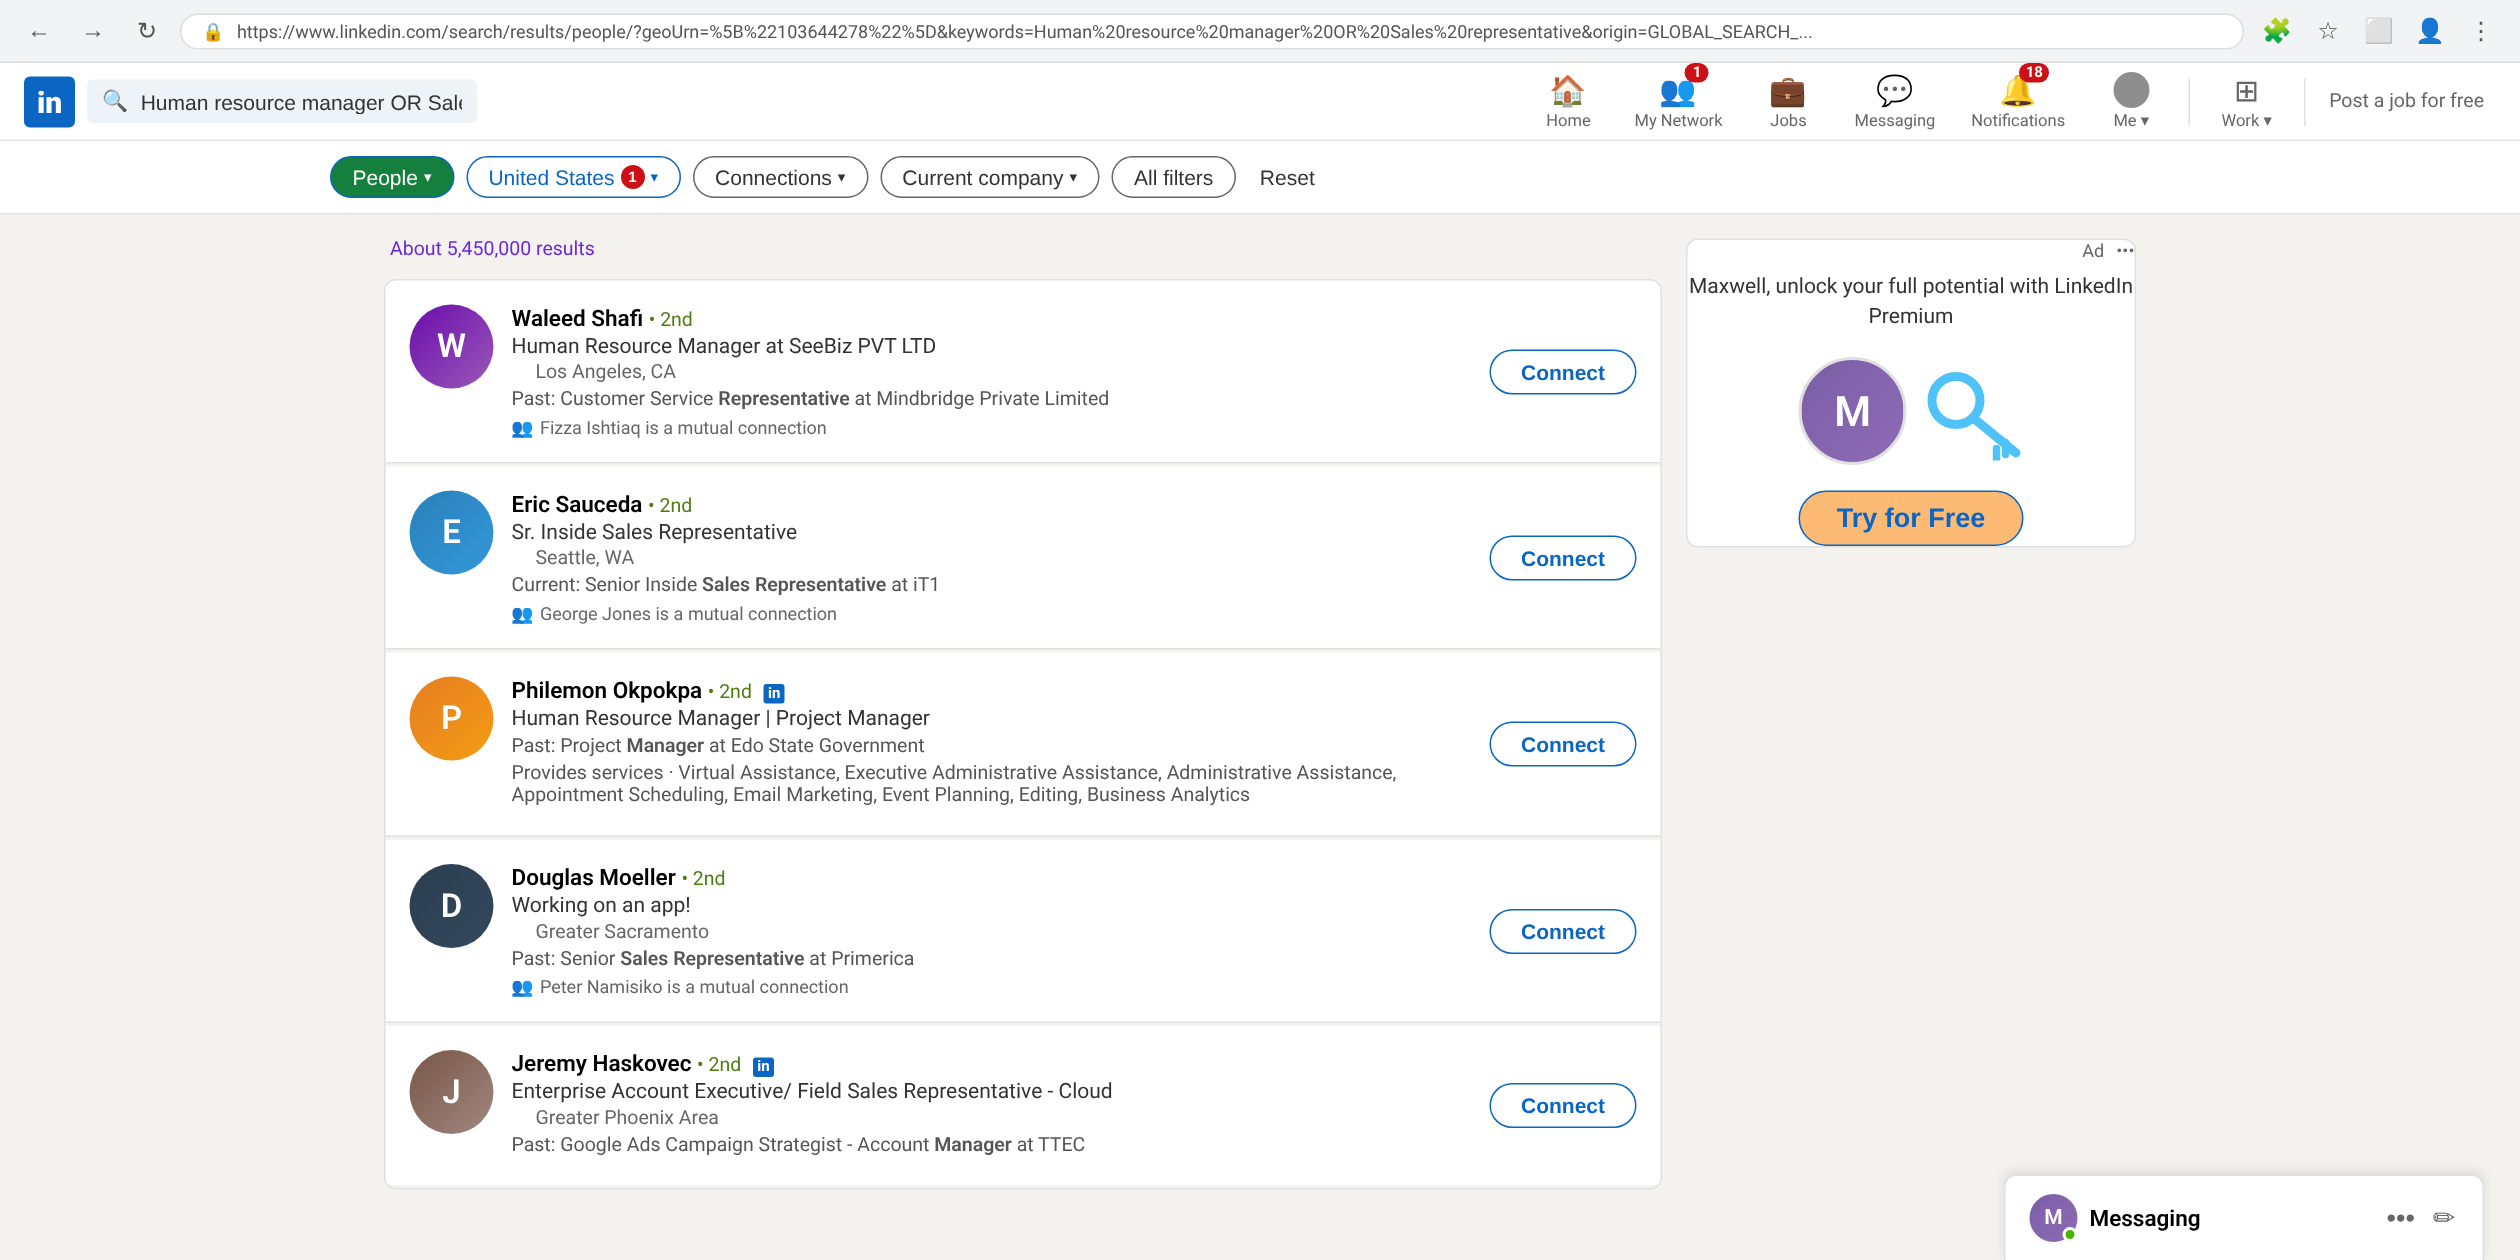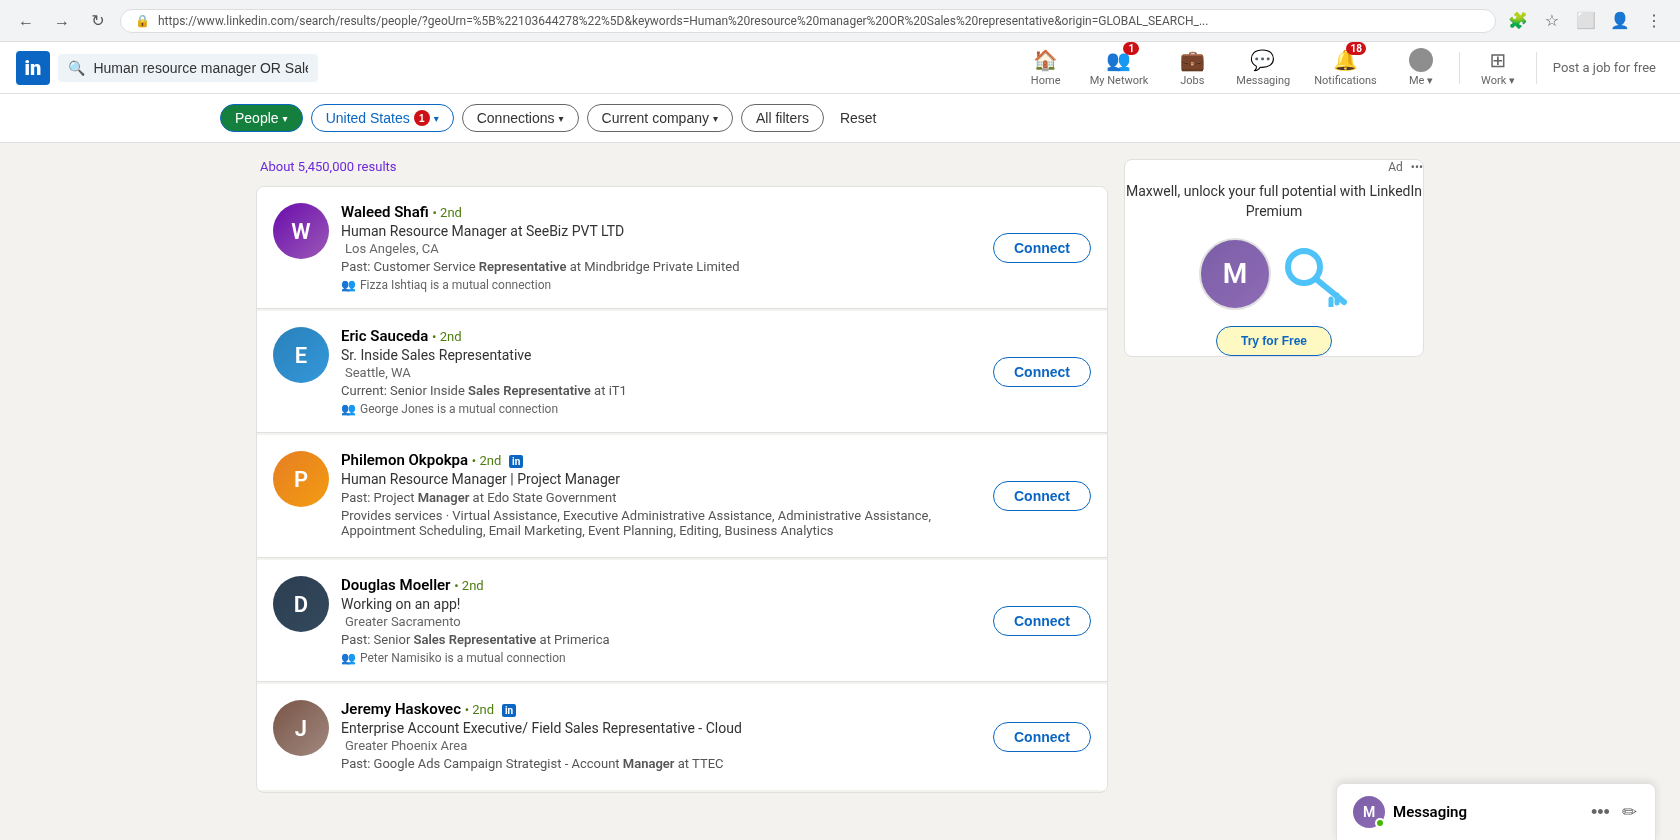--- a/index.html
+++ b/index.html
@@ -224,21 +224,21 @@
       font-size: 15px;
       font-weight: 600;
       color: #000;
     }
     .person-name .degree {
       font-weight: 400;
       color: #4d7c0f;
       font-size: 13px;
     }
     .person-title { font-size: 14px; color: #333; margin: 2px 0; }
-    .person-location { font-size: 13px; color: #666; margin: 2px 4px; }
+    .person-location { font-size: 13px; color: #666; margin: 2px 16px; }
     .person-extra { font-size: 13px; color: #555; margin: 3px 0; }
     .person-extra .bold { font-weight: 600; }
     .mutual-connection {
       font-size: 12px;
       color: #666;
       display: flex;
       align-items: center;
       gap: 4px;
       margin-top: 4px;
     }
@@ -302,23 +302,23 @@
       font-size: 14px;
       color: #333;
       margin-bottom: 16px;
       line-height: 1.4;
     }
     .try-free-btn {
       border: 1px solid #0a66c2;
       color: #0a66c2;
       border-radius: 20px;
       padding: 7px 24px;
-      font-size: 12px;
+      font-size: 18px;
       font-weight: 600;
-      background: #fef9c3;
+      background: #fdba74;
       cursor: pointer;
       display: inline-block;
     }
 
     
     .messaging-widget {
       position: fixed;
       bottom: 0;
       right: 24px;
       background: white;

